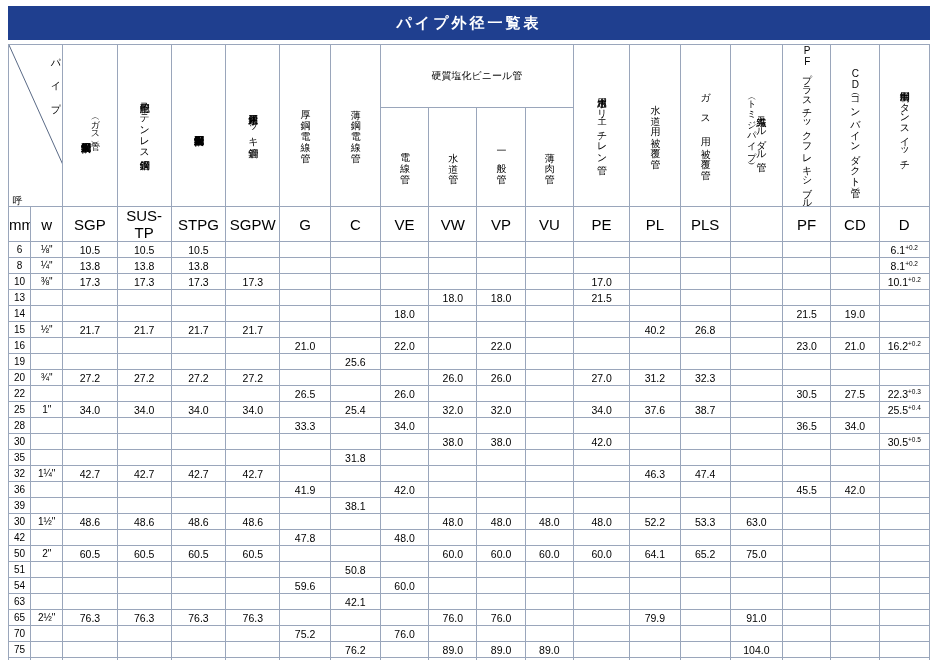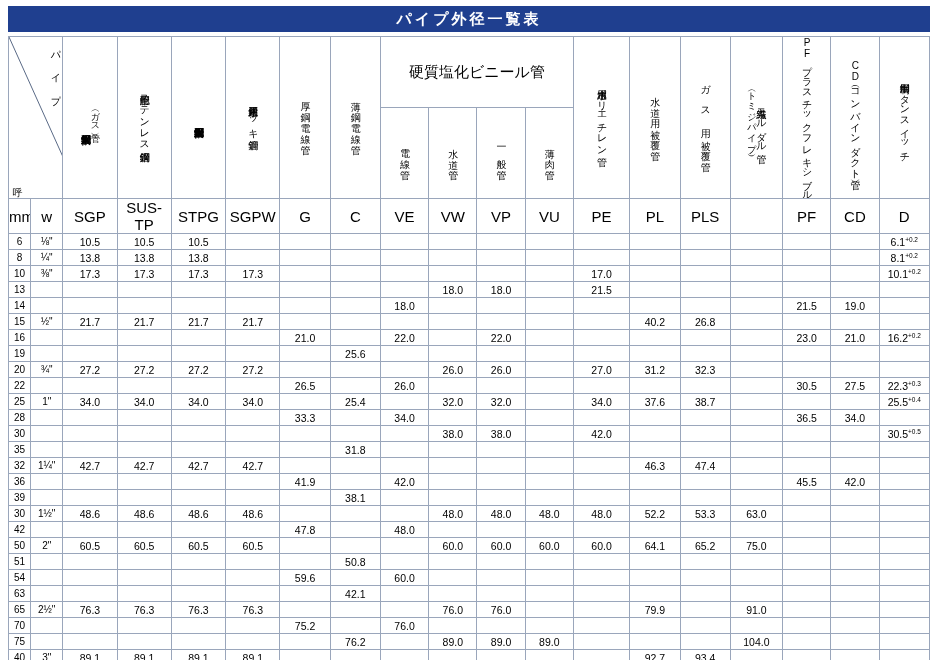--- a/index.html
+++ b/index.html
@@ -16,21 +16,21 @@
   }
   #page {
     position: relative;
     width: 938px;
     height: 660px;
     box-sizing: border-box;
   }
   
   #title-bar {
     margin: 6px 8px 4px 8px;
-    height: 26px;
+    height: 34px;
     background: #1f3f8f;
     color: #fff;
     font-size: 15px;
     font-weight: bold;
     letter-spacing: 3px;
     display: flex;
     align-items: center;
     justify-content: center;
   }
   
@@ -52,21 +52,21 @@
     overflow: hidden;
   }
   
   .hdr {
     background: #dde6f3;
     font-size: 10px;
     line-height: 1.05;
   }
   .hdr-group {
     background: #dde6f3;
-    font-size: 15px;
+    font-size: 10px;
     height: 16px;
   }
   
   .vert {
     writing-mode: vertical-rl;
     text-orientation: upright;
     white-space: nowrap;
     margin: 0 auto;
     line-height: 1.0;
     letter-spacing: 0px;

